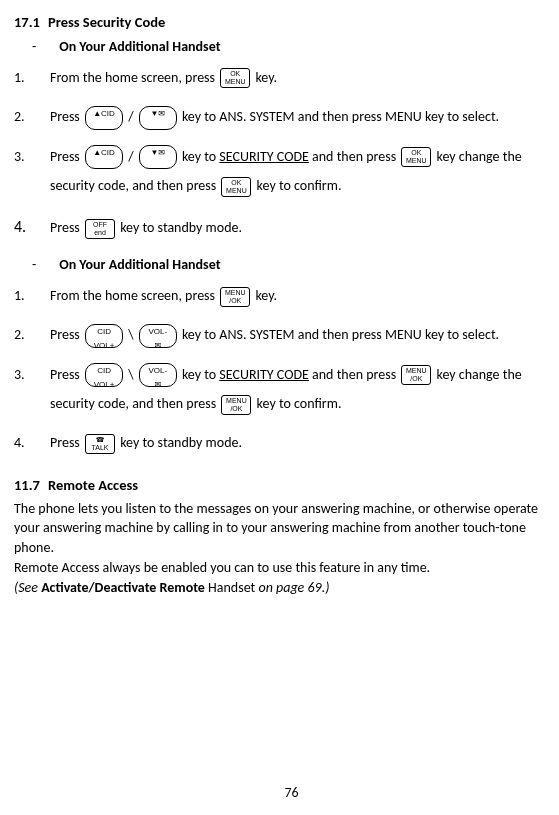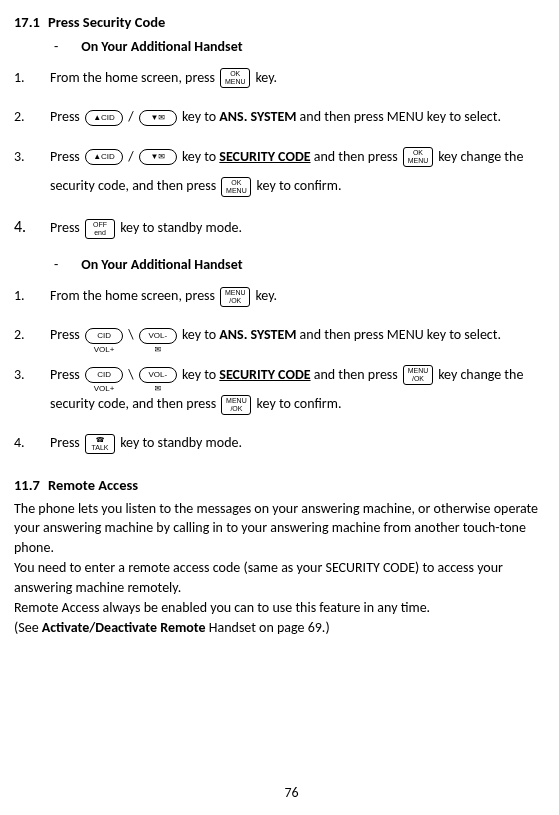--- a/index.html
+++ b/index.html
@@ -17,21 +17,21 @@
     .section-heading {
       font-weight: bold;
       font-size: 14.5px;
       margin-bottom: 2px;
     }
     .section-heading .num {
       display: inline-block;
       width: 34px;
     }
     .indent-dash {
-      margin-left: 40px;
+      margin-left: 18px;
       margin-bottom: 6px;
     }
     .indent-dash .dash {
       display: inline-block;
       width: 24px;
     }
     .indent-dash .bold {
       font-weight: bold;
     }
     ol.steps {
@@ -61,38 +61,38 @@
       line-height: 8px;
       text-align: center;
       padding: 1px 3px;
       margin: 0 2px;
       font-family: Arial, sans-serif;
       text-indent: 0;
     }
     .key-icon.oval {
       border-radius: 10px;
       min-width: 38px;
-      height: 16px;
+      height: 24px;
       line-height: 14px;
       font-size: 8px;
       padding: 0 3px;
     }
     .key-icon.rect {
       border-radius: 3px;
       min-width: 30px;
       height: 20px;
       padding: 1px 2px;
     }
-    .b { font-weight: bold; }
+    .b { font-weight: normal; }
     .u { text-decoration: underline; }
     .para {
       margin-bottom: 0px;
       line-height: 1.42;
     }
-    .italic { }
+    .italic { font-style: italic; }
     .bolditalic { font-weight: bold; }
     .page-num {
       position: absolute;
       bottom: 12px;
       left: 0;
       width: 100%;
       text-align: center;
       font-size: 14px;
       padding-left: 24px;
     }
@@ -148,20 +148,19 @@
   <li>
     <span class="step-num">4.</span><span>Press </span><span class="key-icon rect">☎<br>TALK</span><span> key to standby mode.</span>
   </li>
 </ol>
 
 <div class="section7-block">
 <div class="section-heading">
   <span class="num">11.7</span><span>Remote Access</span>
 </div>
 <div class="para">The phone lets you listen to the messages on your answering machine, or otherwise operate your answering machine by calling in to your answering machine from another touch-tone phone.</div>
-<div class="para">You need to enter a remote access code (same as your SECURITY CODE) to access your answering machine remotely.</div>
 <div class="para">Remote Access always be enabled you can to use this feature in any time.</div>
 <div class="para">
   <span class="italic">(See   </span><span class="bolditalic">Activate/Deactivate Remote</span><span> Handset </span><span class="italic">on page 69.)</span>
 </div>
 </div>
 
 <div class="page-num">76</div>
 
 </body></html>

